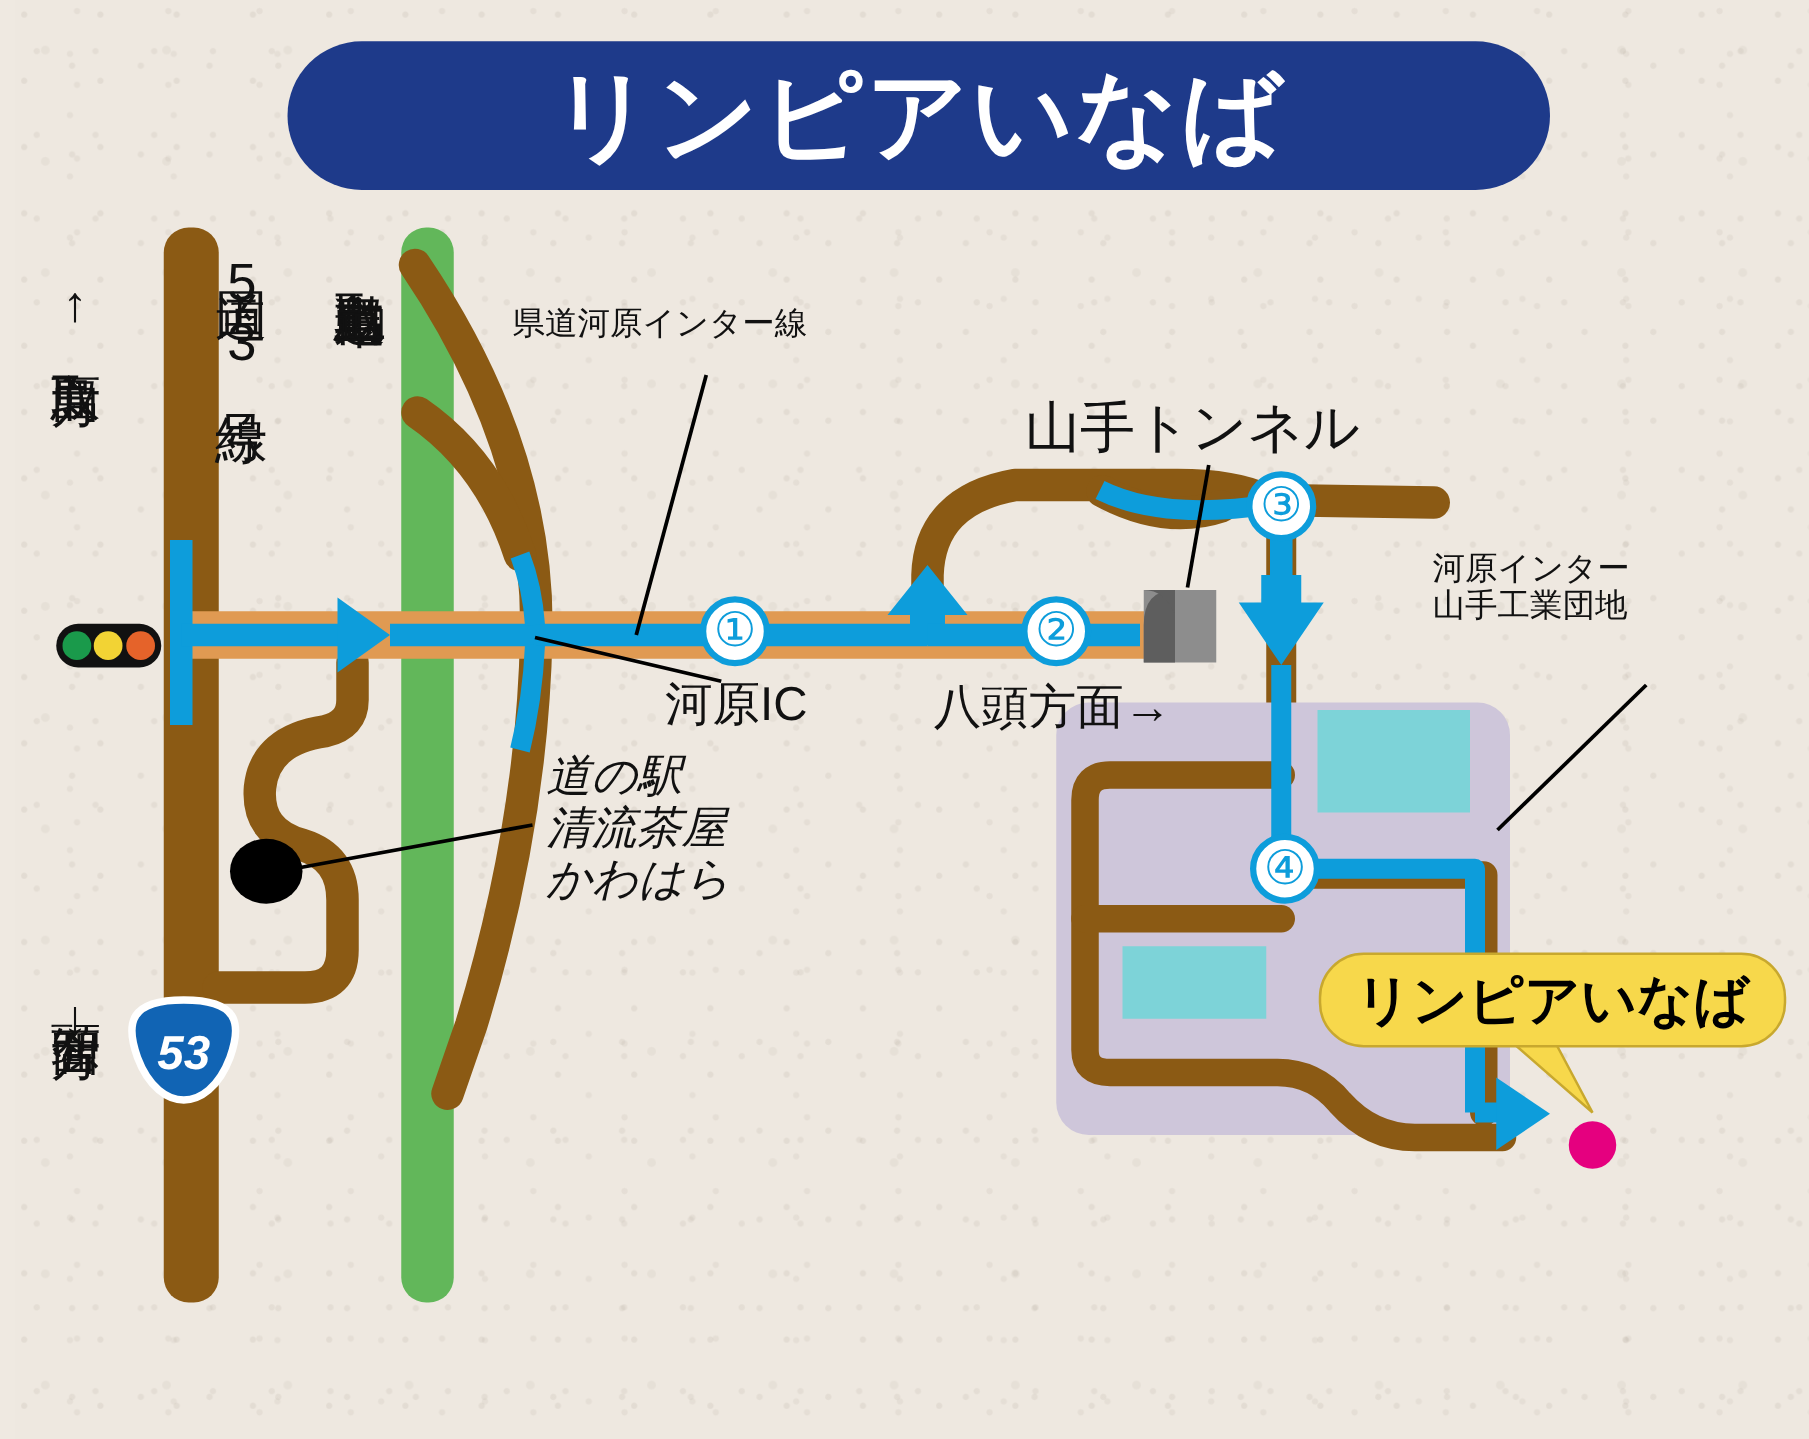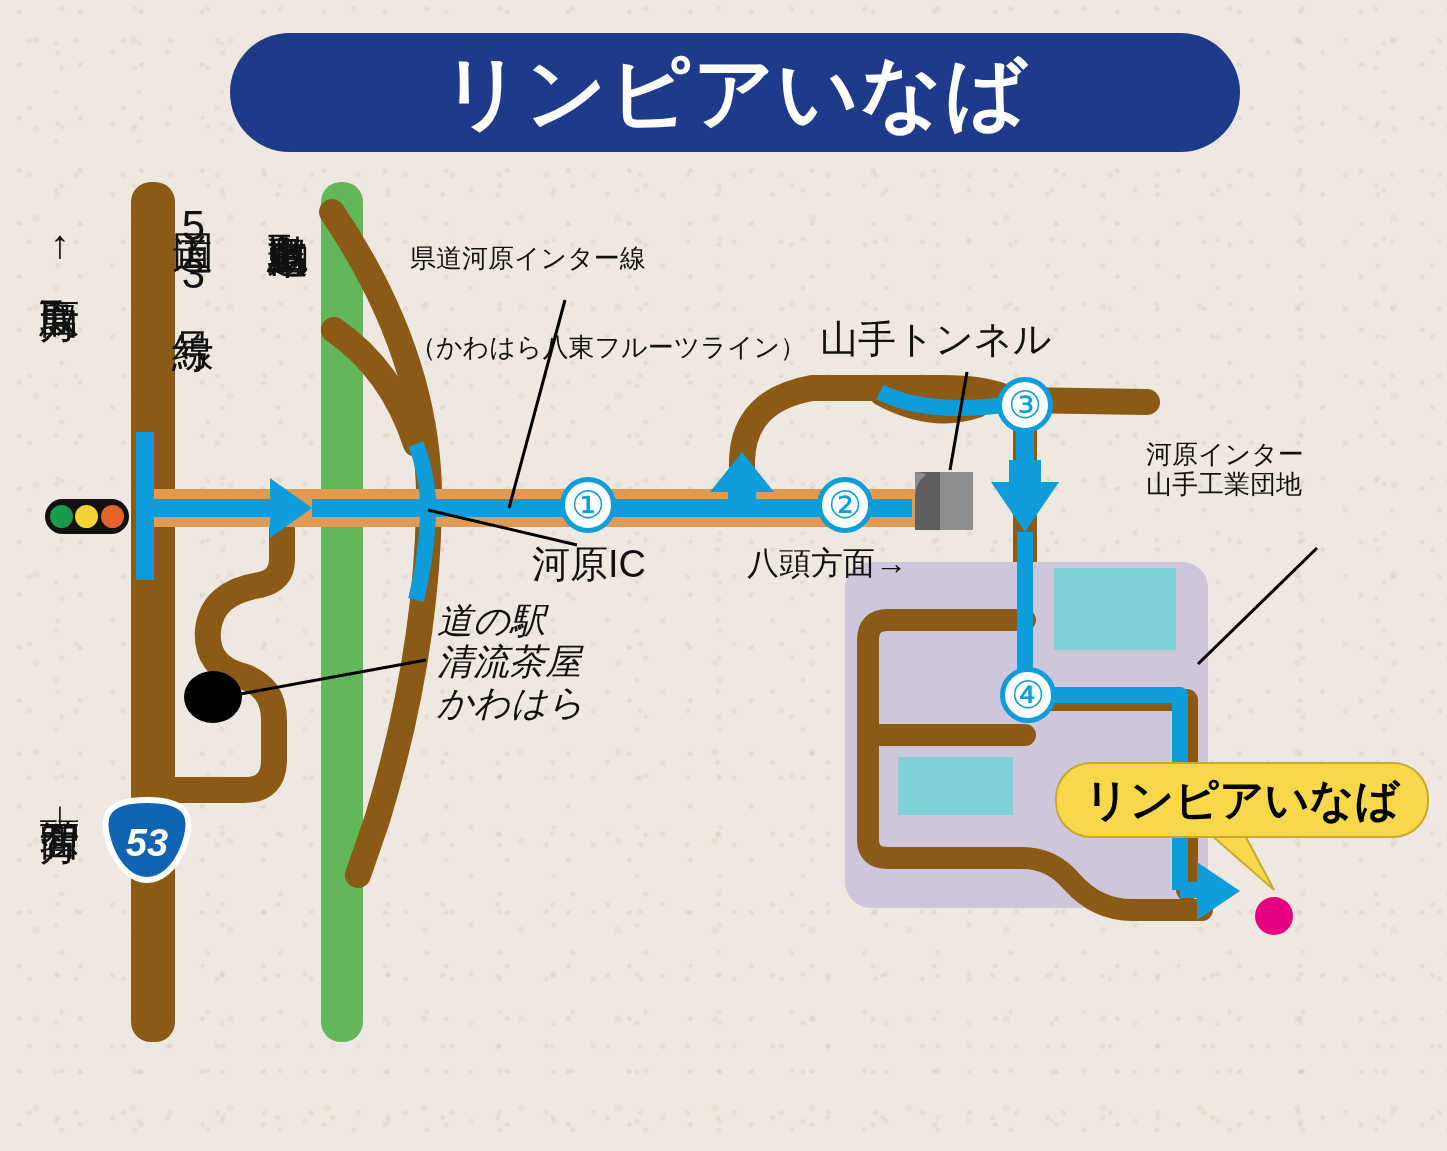--- a/index.html
+++ b/index.html
@@ -43,23 +43,23 @@
     writing-mode:vertical-rl;text-orientation:upright;
     line-height:1.0;letter-spacing:1px;white-space:nowrap;
   }
 
   #lbl-tottori-dir{left:28px;top:222px;font-size:40px;}
   #lbl-route53{left:160px;top:200px;font-size:42px;}
   #lbl-tottori-exp{left:255px;top:200px;font-size:42px;}
   #lbl-chizu-dir{left:28px;top:789px;font-size:40px;}
 
   #lbl-kendo{left:398px;top:185px;font-size:26px;text-align:left;}
-  #lbl-tunnel{left:808px;top:318px;font-size:38px;}
+  #lbl-tunnel{left:808px;top:318px;font-size:44px;}
   #lbl-kawahara-ic{left:520px;top:543px;font-size:38px;}
-  #lbl-yazu{left:735px;top:545px;font-size:32px;}
+  #lbl-yazu{left:735px;top:545px;font-size:38px;}
   #lbl-michinoeki{left:425px;top:600px;font-size:36px;font-style:italic;}
   #lbl-kogyodanchi{left:1134px;top:440px;font-size:26px;}
 
   
   #shield-53{position:absolute;left:92px;top:800px;width:86px;height:80px;}
   #shield-53 .num{
     position:absolute;left:0;top:0;width:86px;height:80px;
     display:flex;align-items:center;justify-content:center;
     color:#fff;font-size:38px;font-weight:bold;font-style:italic;
     padding-top:6px;box-sizing:border-box;
@@ -183,21 +183,20 @@
     <span class="t">リンピアいなば</span>
   </div>
 
   <div class="vlbl" id="lbl-tottori-dir">↑鳥取方面</div>
   <div class="vlbl" id="lbl-route53">国道53号線</div>
   <div class="vlbl" id="lbl-tottori-exp">鳥取自動車道</div>
   <div class="vlbl" id="lbl-chizu-dir">智頭方面↓</div>
 
   <div class="lbl" id="lbl-kendo">
     <div>県道河原インター線</div>
-    <div>（かわはら八東フルーツライン）</div>
   </div>
 
   <div class="lbl" id="lbl-tunnel">山手トンネル</div>
 
   <div class="lbl" id="lbl-kawahara-ic">河原IC</div>
 
   <div class="lbl" id="lbl-yazu">八頭方面→</div>
 
   <div class="lbl" id="lbl-michinoeki" style="white-space: pre;">道の駅
 清流茶屋

